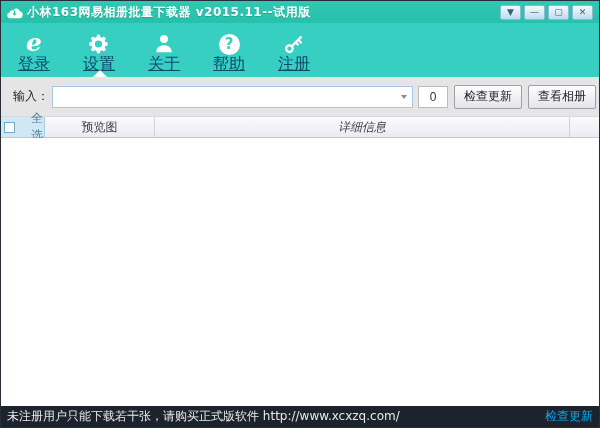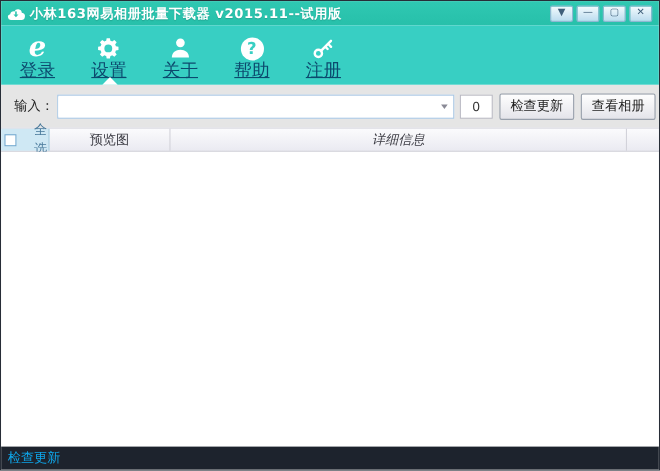--- a/index.html
+++ b/index.html
@@ -168,16 +168,17 @@
       <span>全选</span>
     </div>
     <div class="gh-cell gh-preview">预览图</div>
     <div class="gh-cell gh-detail">详细信息</div>
     <div class="gh-cell gh-stub"></div>
   </div>
 
   <div class="list-area"></div>
 
   <div class="statusbar">
+    <div class="status-msg">未注册用户只能下载若干张，请购买正式版软件 http://www.xcxzq.com/</div>
     <div class="update-link">检查更新</div>
   </div>
 
 </div>
 
 </body></html>

